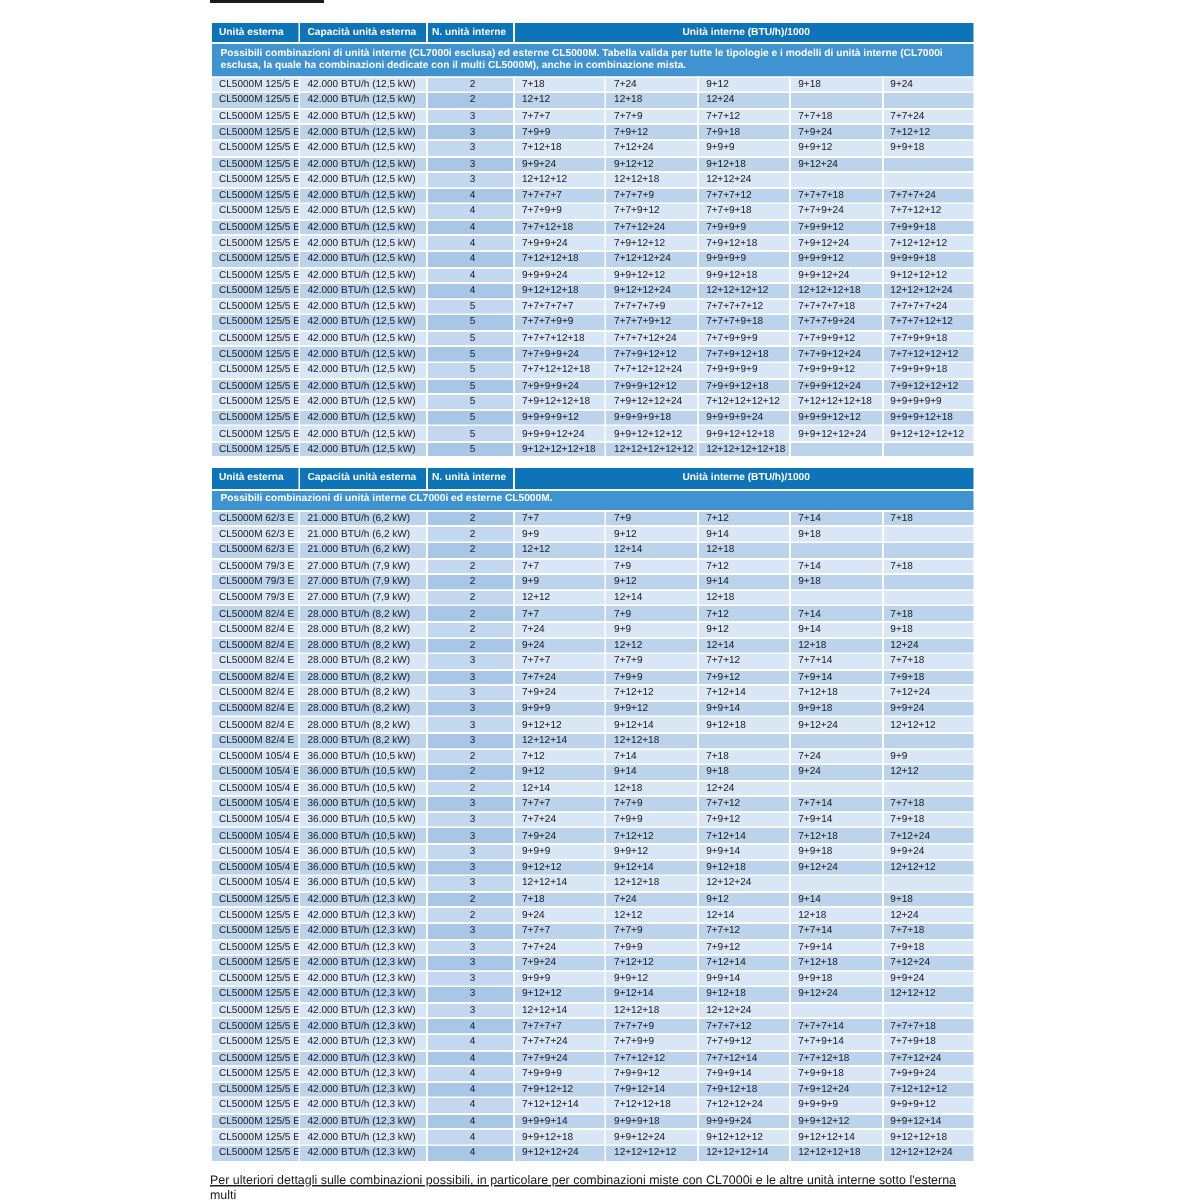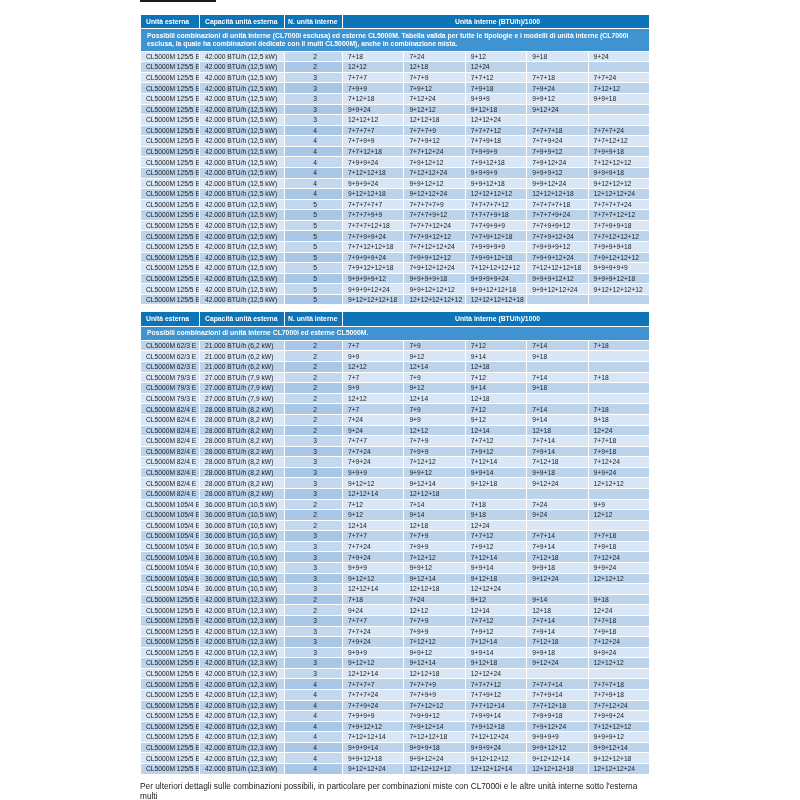--- a/index.html
+++ b/index.html
@@ -24,21 +24,21 @@
   tr.note-row td{
     background:var(--note-bg,#3e93d0);color:#ffffff;font-weight:bold;
     font-size:6.8px;line-height:8.2px;padding:2.5px 6px;white-space:normal;
   }
   tr.r-light td{background:var(--row-light,#d9e6f5);}
   tr.r-dark td{background:var(--row-dark,#bcd3ec);}
   tr.r-light td.ncol{background:var(--ncol-light,#c3d8ef);}
   tr.r-dark td.ncol{background:var(--ncol-dark,#a8c6e6);}
   td.ncol{text-align:center;padding-left:2px;}
   .footer-note{
-    margin:5px 0 0 0;font-size:8.3px;line-height:10.2px;color:#1a1a1a;width:516px;
+    margin:5px 0 0 0;font-size:8.3px;line-height:10.2px;color:#1a1a1a;width:516px;text-decoration:underline;
   }
 </style>
 </head>
 <body>
 
 <div class="page">
   <div class="top-artifact"></div>
   <div class="content">
     <div id="tables-root">
         <table class="combo-table">

